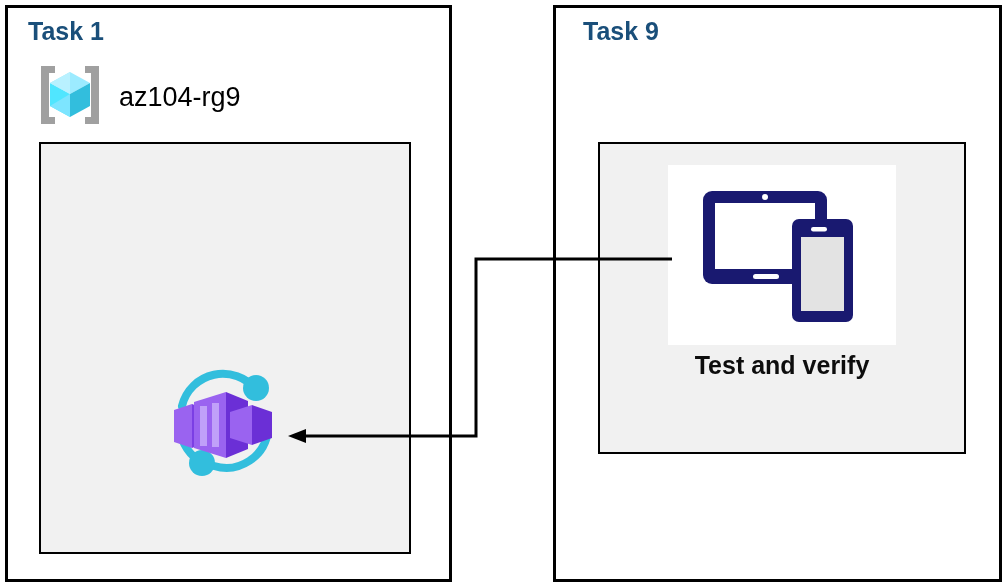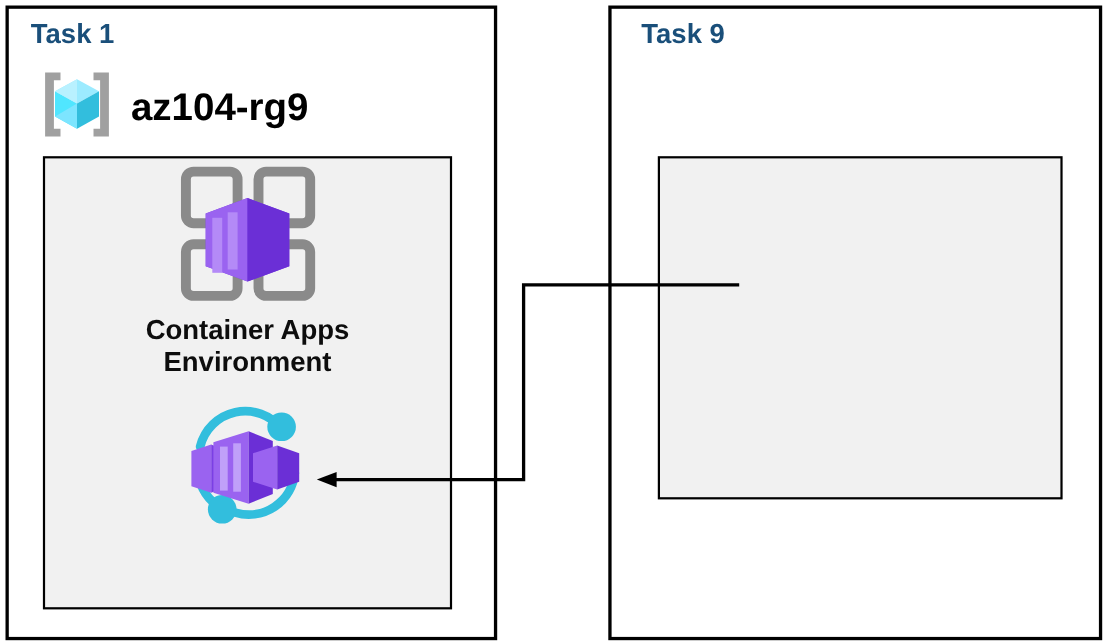--- a/index.html
+++ b/index.html
@@ -43,22 +43,22 @@
   
   #rg-row {
     position: absolute;
     left: 33px;
     top: 62px;
     display: flex;
     align-items: center;
     gap: 12px;
   }
   #rg-label {
-    font-size: 35px;
-    font-weight: bold;
+    font-size: 27px;
+    font-weight: normal;
     color: #000000;
     white-space: nowrap;
   }
 
   
   .inner-panel {
     position: absolute;
     background: #f1f1f1;
     border: 2px solid #000000;
     box-sizing: border-box;
@@ -129,41 +129,20 @@
 
         <path d="M37 10 L37 32 L17 21 Z" fill="#B9F1FF"></path>
         <path d="M17 44 L37 32 L37 55 Z" fill="#7DE5FF"></path>
       </svg>
     </span>
     <span id="rg-label">az104-rg9</span>
   </div>
 
   <div class="inner-panel" id="env-panel"></div>
 
-  <div class="node" id="node-cae">
-    <span>
-      <svg width="125" height="125" viewBox="0 0 125 125" aria-hidden="true">
-        <g fill="none" stroke="#8A8A8A" stroke-width="9">
-          <rect x="6" y="6" width="47" height="47" rx="7"></rect>
-          <rect x="72" y="6" width="47" height="47" rx="7"></rect>
-          <rect x="6" y="72" width="47" height="47" rx="7"></rect>
-          <rect x="72" y="72" width="47" height="47" rx="7"></rect>
-        </g>
-
-        <path d="M62 30 L100 44 L100 92 L62 106 L24 92 L24 44 Z" fill="#7B3FE4"></path>
-        <path d="M24 44 L62 30 L62 106 L24 92 Z" fill="#9A63F0"></path>
-        <path d="M62 30 L100 44 L100 92 L62 106 Z" fill="#6B2FD6"></path>
-
-        <rect x="30" y="48" width="9" height="50" fill="#B48AF7"></rect>
-        <rect x="44" y="43" width="9" height="52" fill="#B48AF7"></rect>
-      </svg>
-    </span>
-    <div class="node-label">Container Apps
-Environment</div>
-  </div>
 
   <div class="node" id="node-ca">
     <span>
       <svg width="122" height="112" viewBox="0 0 122 112" aria-hidden="true">
 
         <path d="M92 22 A42 42 0 0 0 18 38" fill="none" stroke="#32BEDD" stroke-width="8" stroke-linecap="round"></path>
         <path d="M16 56 A42 42 0 0 0 34 92" fill="none" stroke="#32BEDD" stroke-width="8" stroke-linecap="round"></path>
         <path d="M50 98 A42 42 0 0 0 104 62" fill="none" stroke="#32BEDD" stroke-width="8" stroke-linecap="round"></path>
         <circle cx="92" cy="20" r="13" fill="#32BEDD"></circle>
         <circle cx="38" cy="95" r="13" fill="#32BEDD"></circle>
@@ -181,19 +160,37 @@
       </svg>
     </span>
   </div>
 
   <div class="task-box" id="task2-box"></div>
 
   <div class="task-title" id="task2-title">Task 9</div>
 
   <div class="inner-panel" id="test-panel"></div>
 
+  <div class="node" id="node-test">
+    <div id="test-icon-bg">
+      <span>
+        <svg width="170" height="145" viewBox="0 0 170 145" aria-hidden="true">
+
+          <rect x="6" y="10" width="124" height="93" rx="9" fill="#191970"></rect>
+          <rect x="18" y="22" width="100" height="66" fill="#ffffff"></rect>
+          <circle cx="68" cy="16" r="3" fill="#ffffff"></circle>
+          <rect x="56" y="93" width="26" height="5" rx="2.5" fill="#ffffff"></rect>
+
+          <rect x="95" y="38" width="61" height="103" rx="7" fill="#191970"></rect>
+          <rect x="104" y="56" width="43" height="74" fill="#E3E3E3"></rect>
+          <rect x="114" y="46" width="16" height="4.5" rx="2.2" fill="#ffffff"></rect>
+        </svg>
+      </span>
+    </div>
+    <div class="node-label">Test and verify</div>
+  </div>
 
   <svg id="connector" aria-hidden="true">
     <polyline points="672,259 476,259 476,436 300,436" fill="none" stroke="#000000" stroke-width="3"></polyline>
     <polygon points="288,436 306,429 306,443" fill="#000000"></polygon>
   </svg>
 
 </div>
 
 </body></html>

